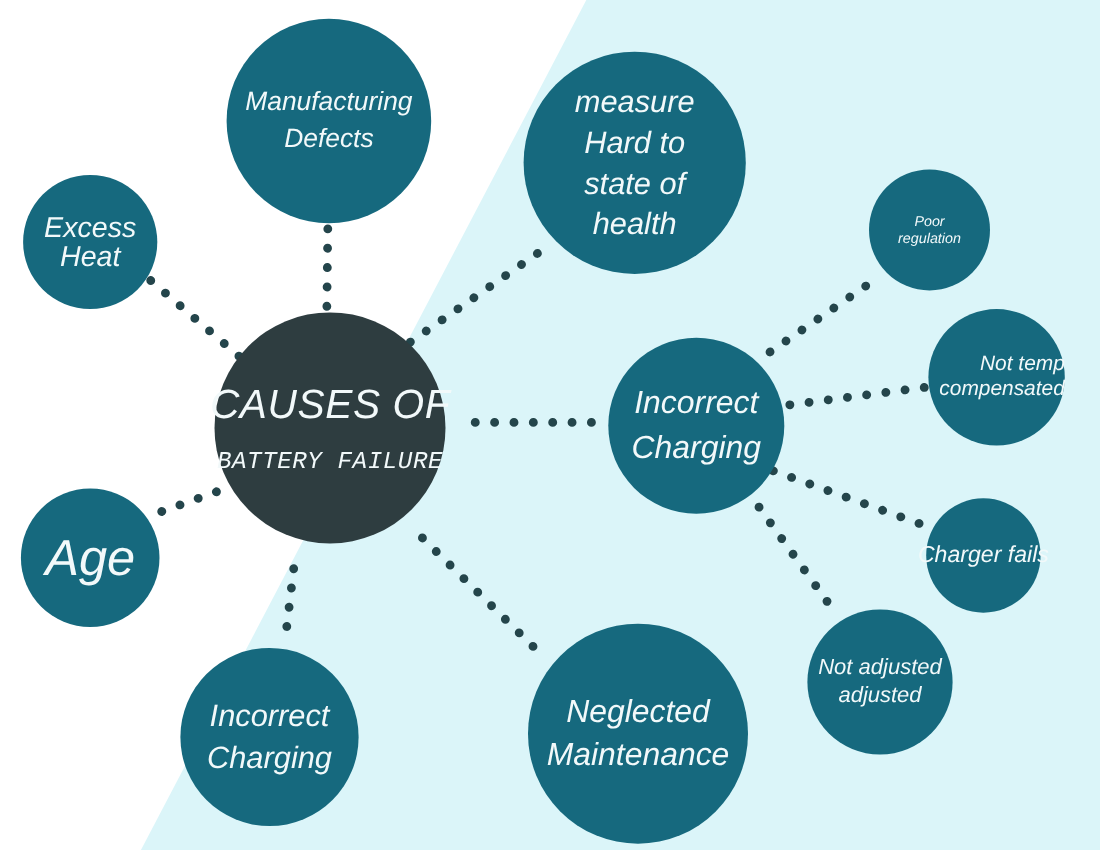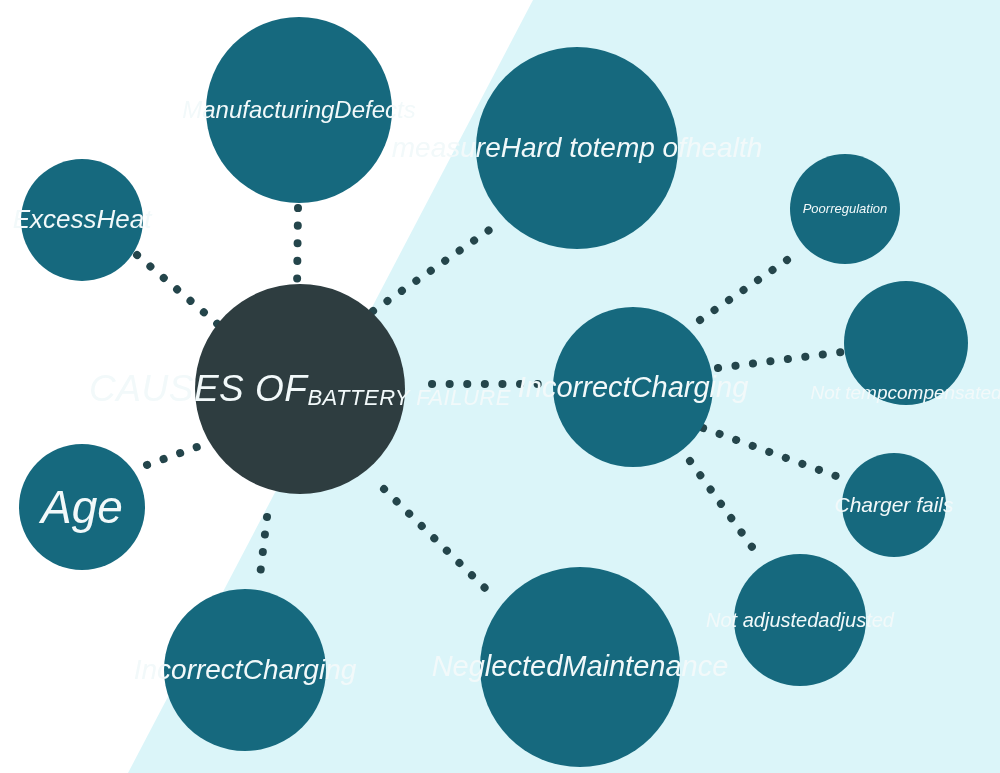--- a/index.html
+++ b/index.html
@@ -7,40 +7,41 @@
     position:relative;
     width:1000px;height:773px;
     overflow:hidden;
     background:var(--bg-left,#ffffff);
     font-family:"Liberation Sans", sans-serif;
   }
   .stage svg{position:absolute;left:0;top:0;}
   .node{
     position:absolute;
     border-radius:50%;
-    display:flex;flex-direction:row;
+    display:flex;flex-direction:column;
     align-items:center;justify-content:center;
     text-align:center;
     font-style:italic;
     color:var(--text,#f2f9fa);
     background:var(--teal,#16697e);
     box-sizing:border-box;
   }
   .node .line{display:block;white-space:nowrap;}
   .node.center{background:var(--dark,#2e3d40);}
   .center-title{
     font-style:italic;
     letter-spacing:0.5px;
     white-space:nowrap;
   }
   .center-subtitle{
     font-style:italic;
     letter-spacing:0.5px;
     white-space:nowrap;
     margin-top:18px;
+    font-family:Liberation Mono, monospace;
   }
 </style>
 </head>
 <body>
 
 <div class="stage" style="--bg-left: #ffffff; --teal: #16697e; --dark: #2e3d40; --text: #f2f9fa;">
   <svg id="diagram-svg" width="1000" height="773" viewBox="0 0 1000 773">
       <polygon points="533,0 1000,0 1000,773 128,773" fill="#dbf5f9"></polygon>
       <line x1="298" y1="208" x2="297" y2="290" stroke="#24454b" stroke-width="8" stroke-linecap="round" stroke-dasharray="0.1 17.5"></line>
       <line x1="137" y1="255" x2="221" y2="327" stroke="#24454b" stroke-width="8" stroke-linecap="round" stroke-dasharray="0.1 17.5"></line>
@@ -68,21 +69,21 @@
       <div class="node" style="left: 21px; top: 159px; width: 122px; height: 122px; font-size: 26px; line-height: 1.05;">
         <span class="line">Excess</span>
         <span class="line">Heat</span>
       </div>
       <div class="node" style="left: 19px; top: 444px; width: 126px; height: 126px; font-size: 46px; line-height: 1;">
         <span class="line">Age</span>
       </div>
       <div class="node" style="left: 476px; top: 47px; width: 202px; height: 202px; font-size: 28px; line-height: 1.33;">
         <span class="line">measure</span>
         <span class="line">Hard to</span>
-        <span class="line">temp of</span>
+        <span class="line">state of</span>
         <span class="line">health</span>
       </div>
       <div class="node" style="left: 553px; top: 307px; width: 160px; height: 160px; font-size: 29px; line-height: 1.4;">
         <span class="line">Incorrect</span>
         <span class="line">Charging</span>
       </div>
       <div class="node" style="left: 790px; top: 154px; width: 110px; height: 110px; font-size: 13px; line-height: 1.25;">
         <span class="line">Poor</span>
         <span class="line">regulation</span>
       </div>

